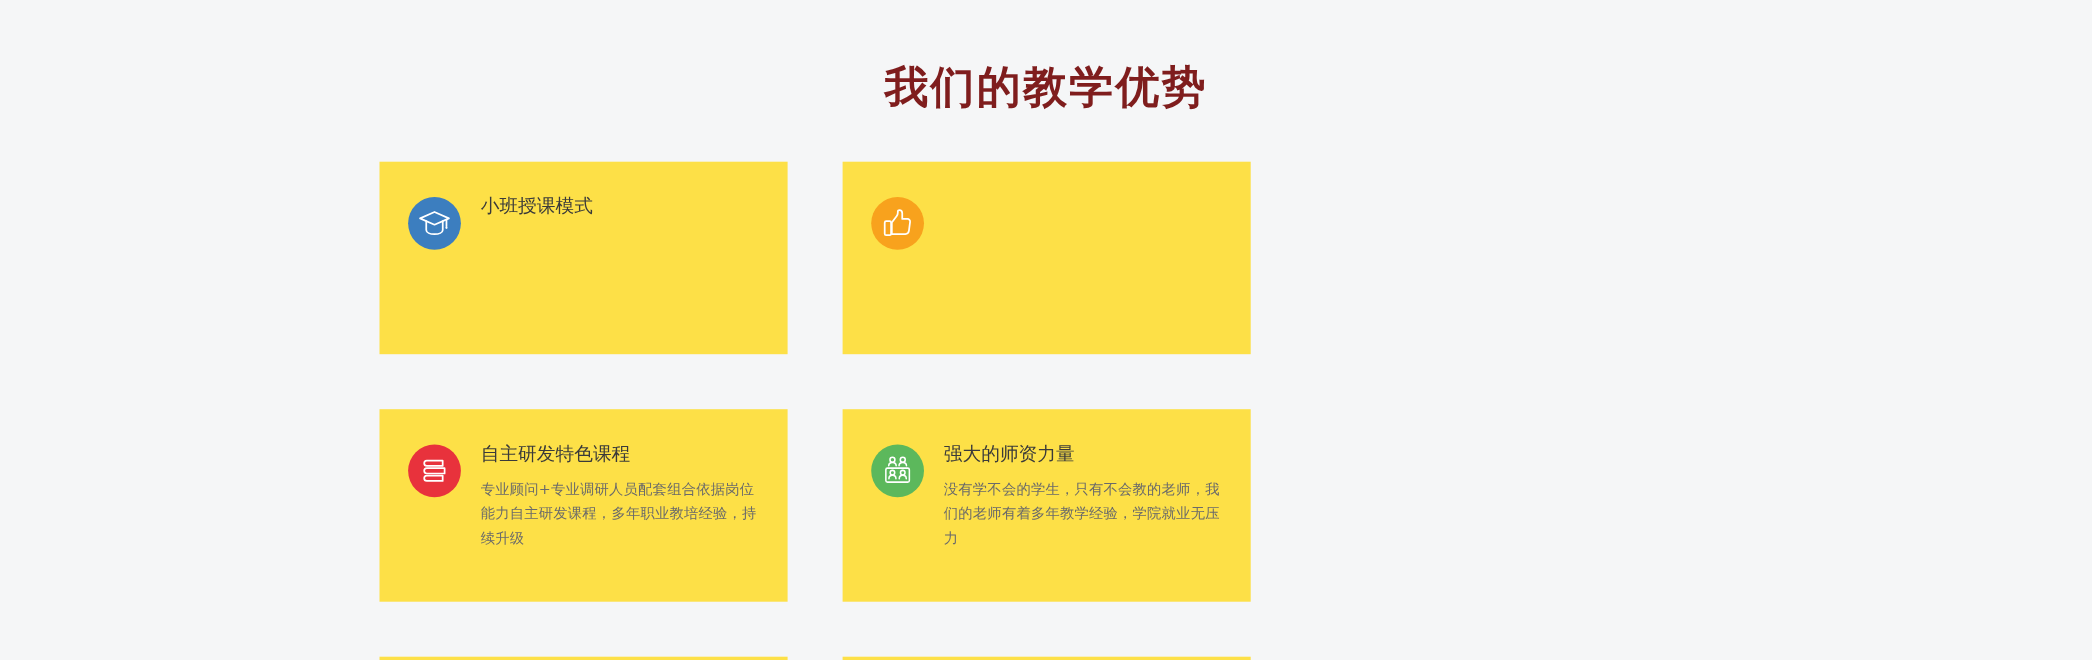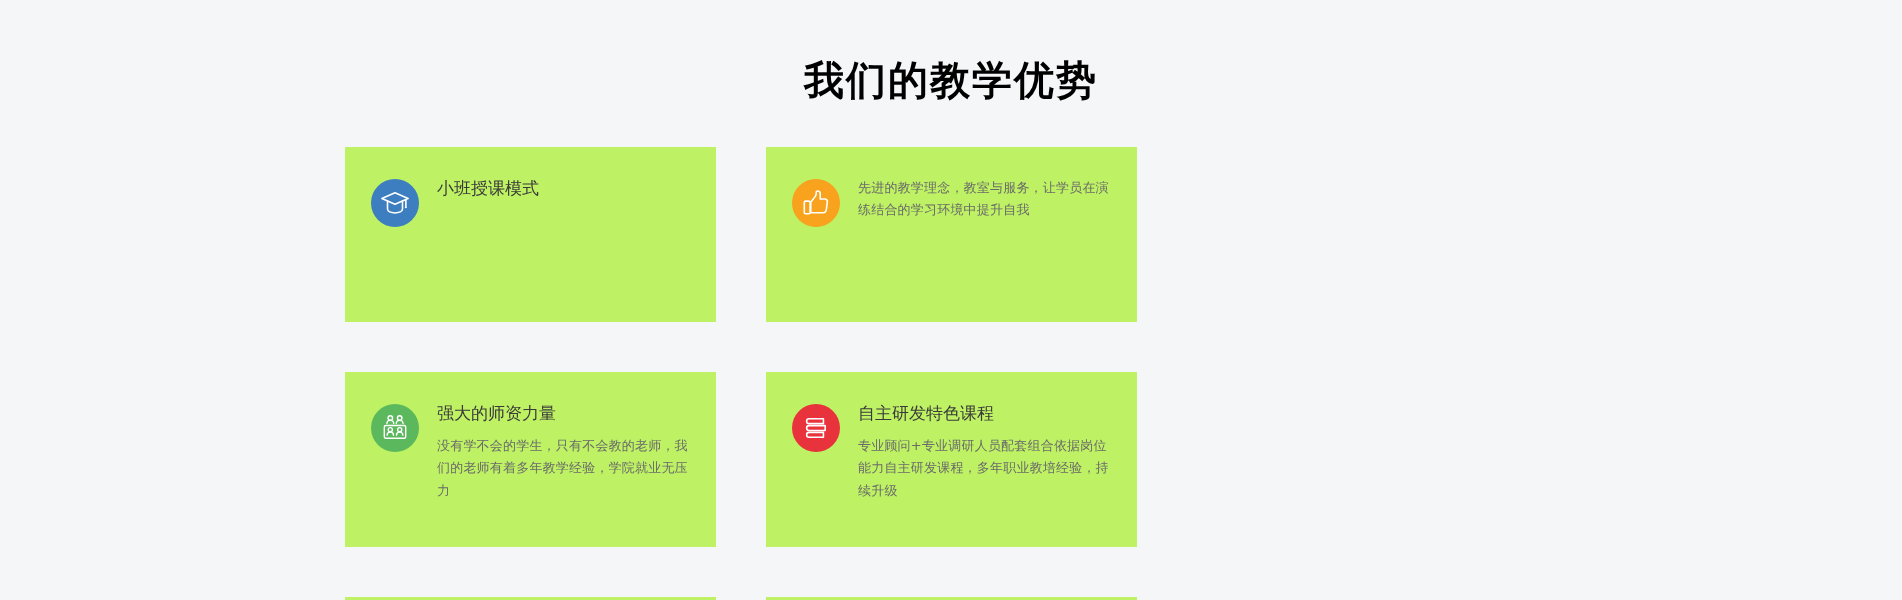--- a/index.html
+++ b/index.html
@@ -14,40 +14,40 @@
     overflow: hidden;
   }
   .page {
     position: relative;
     width: 1902px;
     height: 600px;
     box-sizing: border-box;
   }
   .section-title {
     text-align: center;
-    color: #000000;
+    color: #7f1d1d;
     font-size: 40px;
     font-weight: bold;
     letter-spacing: 2px;
     padding-top: 56px;
     line-height: 1.2;
     font-family: "DejaVu Sans", "Liberation Sans", sans-serif;
   }
   .cards-wrap {
     width: 1212px;
     margin: 0 auto;
     margin-top: 43px;
     display: flex;
     flex-wrap: wrap;
     gap: 50px 50px;
   }
   .card {
     width: 371px;
     min-height: 175px;
-    background: #bef264;
+    background: #fde047;
     box-sizing: border-box;
     padding: 28px 26px 20px 26px;
     display: flex;
     align-items: flex-start;
     justify-content: center;
   }
   .card-icon {
     flex: 0 0 auto;
     width: 48px;
     height: 48px;
@@ -104,21 +104,34 @@
     </div>
 
     <div class="card">
       <div class="card-icon" style="background:#f8a21d">
         <svg width="30" height="30" viewBox="0 0 32 32" fill="none" stroke="#ffffff" stroke-width="1.7" stroke-linecap="round" stroke-linejoin="round">
           <rect x="3.5" y="14" width="6.2" height="13.5" rx="1.4"></rect>
           <path d="M10.4 15.2 L15 9.2 C15.8 8.2 16.2 7 16.2 5.8 L16.2 4.6 C16.2 3.8 16.9 3.2 17.7 3.2 C19.3 3.2 20.5 4.6 20.5 6.3 L20.5 11.8 L25.6 11.8 C27.1 11.8 28.3 13.1 28.1 14.6 L27 23.2 C26.8 25 25.3 26.4 23.5 26.4 L10.4 26.4 Z"></path>
         </svg>
       </div>
       <div class="card-body">
-        <div class="card-desc">先进的教学理念，教室与服务，让学员在演练结合的学习环境中提升自我</div>
+      </div>
+    </div>
+
+    <div class="card">
+      <div class="card-icon" style="background:#e8323c">
+        <svg width="28" height="28" viewBox="0 0 32 32" fill="none" stroke="#ffffff" stroke-width="1.8" stroke-linecap="round" stroke-linejoin="round">
+          <path d="M8 5.5 L24.5 5.5 L24.5 11 L8 11 C6.5 11 5.3 9.8 5.3 8.25 C5.3 6.7 6.5 5.5 8 5.5 Z"></path>
+          <path d="M8 13.3 L26.5 13.3 L26.5 18.8 L8 18.8 C6.5 18.8 5.3 17.6 5.3 16.05 C5.3 14.5 6.5 13.3 8 13.3 Z"></path>
+          <path d="M8 21 L24.5 21 L24.5 26.5 L8 26.5 C6.5 26.5 5.3 25.3 5.3 23.75 C5.3 22.2 6.5 21 8 21 Z"></path>
+        </svg>
+      </div>
+      <div class="card-body">
+        <div class="card-title">自主研发特色课程</div>
+        <div class="card-desc">专业顾问+专业调研人员配套组合依据岗位能力自主研发课程，多年职业教培经验，持续升级</div>
       </div>
     </div>
 
     <div class="card">
       <div class="card-icon" style="background:#5cb85c">
         <svg width="30" height="30" viewBox="0 0 32 32" fill="none" stroke="#ffffff" stroke-width="1.5" stroke-linecap="round" stroke-linejoin="round">
           <circle cx="11" cy="5.3" r="2.4"></circle>
           <path d="M7.4 11.2 C7.4 9.2 9 7.9 11 7.9 C13 7.9 14.6 9.2 14.6 11.2"></path>
           <circle cx="21" cy="5.3" r="2.4"></circle>
           <path d="M17.4 11.2 C17.4 9.2 19 7.9 21 7.9 C23 7.9 24.6 9.2 24.6 11.2"></path>
@@ -129,34 +142,20 @@
           <path d="M17.6 23.6 C17.6 21.6 19.1 20.4 21 20.4 C22.9 20.4 24.4 21.6 24.4 23.6"></path>
         </svg>
       </div>
       <div class="card-body">
         <div class="card-title">强大的师资力量</div>
         <div class="card-desc">没有学不会的学生，只有不会教的老师，我们的老师有着多年教学经验，学院就业无压力</div>
       </div>
     </div>
 
     <div class="card">
-      <div class="card-icon" style="background:#e8323c">
-        <svg width="28" height="28" viewBox="0 0 32 32" fill="none" stroke="#ffffff" stroke-width="1.8" stroke-linecap="round" stroke-linejoin="round">
-          <path d="M8 5.5 L24.5 5.5 L24.5 11 L8 11 C6.5 11 5.3 9.8 5.3 8.25 C5.3 6.7 6.5 5.5 8 5.5 Z"></path>
-          <path d="M8 13.3 L26.5 13.3 L26.5 18.8 L8 18.8 C6.5 18.8 5.3 17.6 5.3 16.05 C5.3 14.5 6.5 13.3 8 13.3 Z"></path>
-          <path d="M8 21 L24.5 21 L24.5 26.5 L8 26.5 C6.5 26.5 5.3 25.3 5.3 23.75 C5.3 22.2 6.5 21 8 21 Z"></path>
-        </svg>
-      </div>
-      <div class="card-body">
-        <div class="card-title">自主研发特色课程</div>
-        <div class="card-desc">专业顾问+专业调研人员配套组合依据岗位能力自主研发课程，多年职业教培经验，持续升级</div>
-      </div>
-    </div>
-
-    <div class="card">
       
       
     </div>
 
     <div class="card">
       
       
     </div>
 
   </div>

